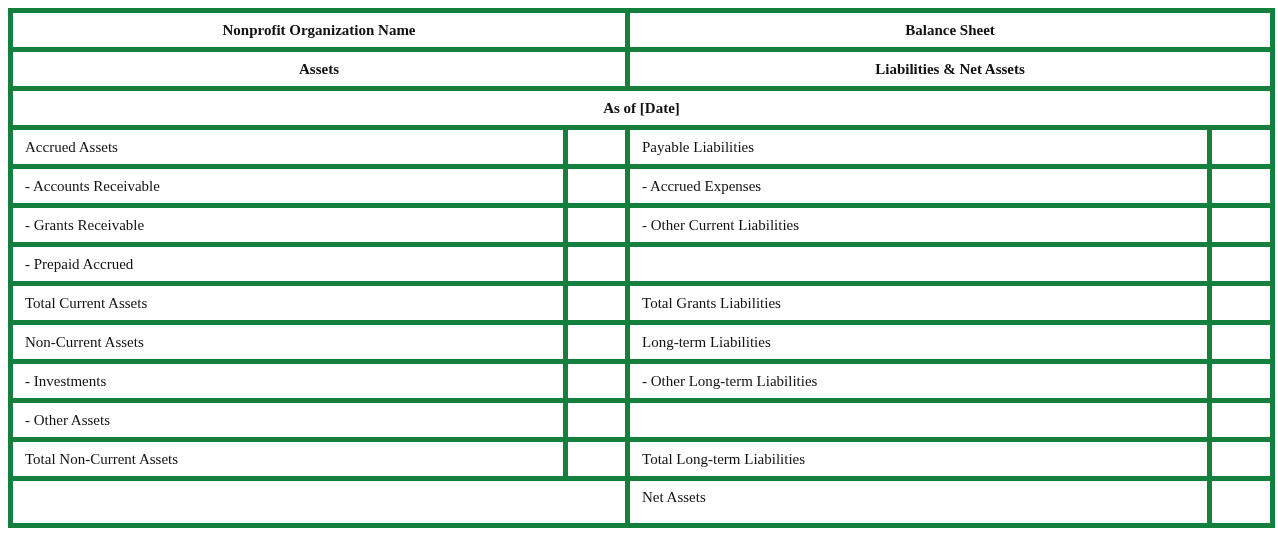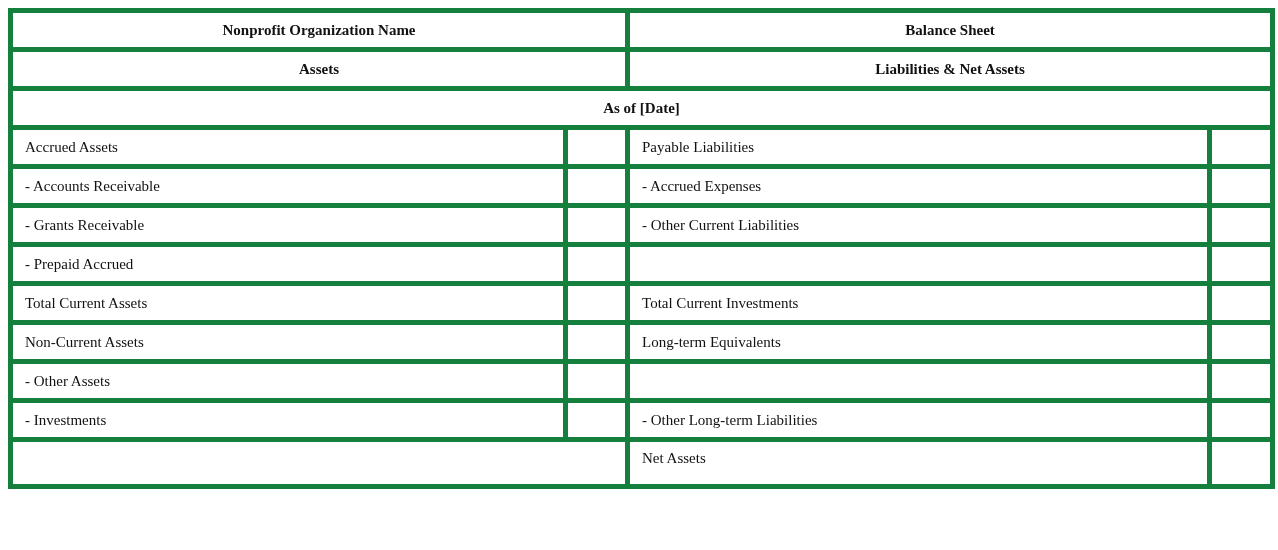--- a/index.html
+++ b/index.html
@@ -71,39 +71,45 @@
     </tr>
     <tr>
       <td>- Prepaid Accrued</td>
       <td class="val"></td>
       <td></td>
       <td class="val"></td>
     </tr>
     <tr>
       <td>Total Current Assets</td>
       <td class="val"></td>
-      <td>Total Current Investments</td>
+      <td>Total Grants Liabilities</td>
       <td class="val"></td>
     </tr>
     <tr>
       <td>Non-Current Assets</td>
       <td class="val"></td>
-      <td>Long-term Equivalents</td>
+      <td>Long-term Liabilities</td>
+      <td class="val"></td>
+    </tr>
+    <tr>
+      <td>- Investments</td>
+      <td class="val"></td>
+      <td>- Other Long-term Liabilities</td>
       <td class="val"></td>
     </tr>
     <tr>
       <td>- Other Assets</td>
       <td class="val"></td>
       <td></td>
       <td class="val"></td>
     </tr>
     <tr>
-      <td>- Investments</td>
+      <td>Total Non-Current Assets</td>
       <td class="val"></td>
-      <td>- Other Long-term Liabilities</td>
+      <td>Total Long-term Liabilities</td>
       <td class="val"></td>
     </tr>
 
     <tr>
       <td colspan="2" class="val"></td>
       <td style="vertical-align:top;padding-top:8px;">Net Assets</td>
       <td class="val"></td>
     </tr>
   </tbody>
 </table>

